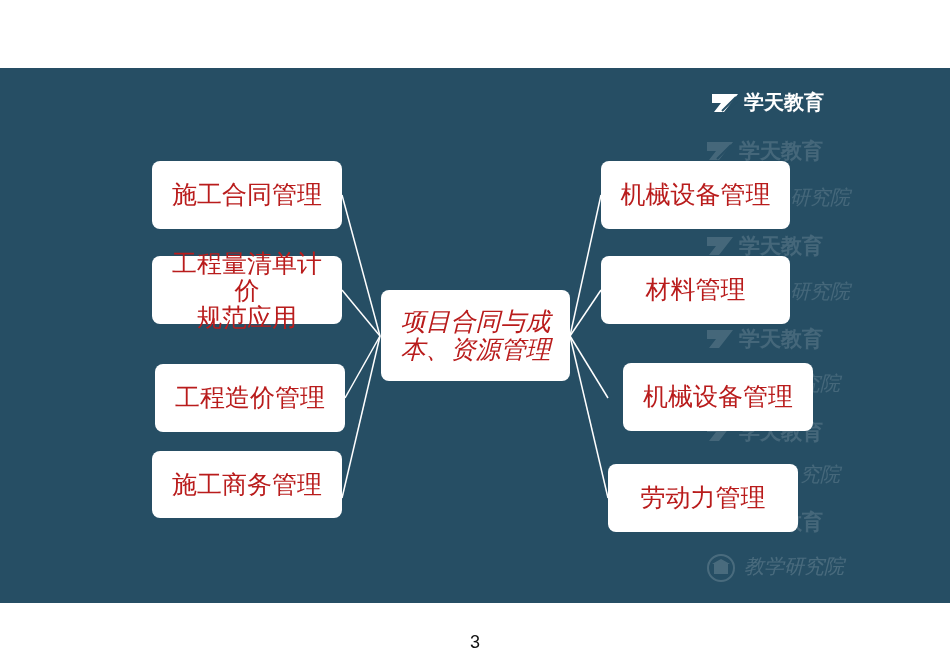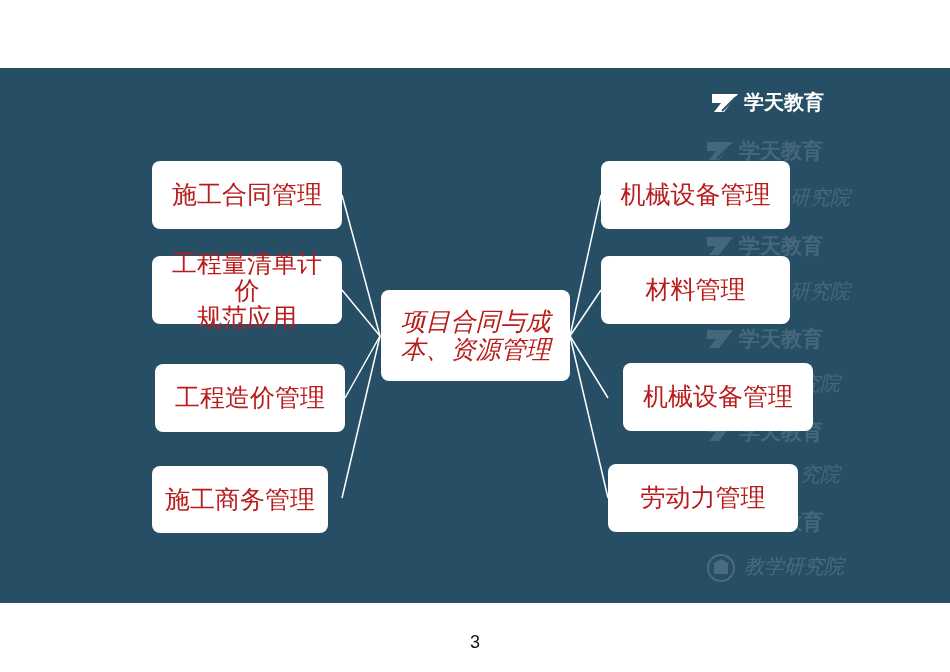--- a/index.html
+++ b/index.html
@@ -119,21 +119,21 @@
 </div>
 <div class="node" style="left:152px; top:256px; width:190px; height:68px; line-height:27px;">
   <div>
     <span>工程量清单计价</span>
     <span>规范应用</span>
   </div>
 </div>
 <div class="node" style="left:155px; top:364px; width:190px; height:68px;">
   <span>工程造价管理</span>
 </div>
-<div class="node" style="left:152px; top:466px; width:176px; height:67px;">
+<div class="node" style="left:152px; top:451px; width:190px; height:67px;">
   <span>施工商务管理</span>
 </div>
 
 <div class="node" style="left:601px; top:161px; width:189px; height:68px;">
   <span>机械设备管理</span>
 </div>
 <div class="node" style="left:601px; top:256px; width:189px; height:68px;">
   <span>材料管理</span>
 </div>
 <div class="node" style="left:608px; top:363px; width:190px; height:68px;margin-left:15px;">

